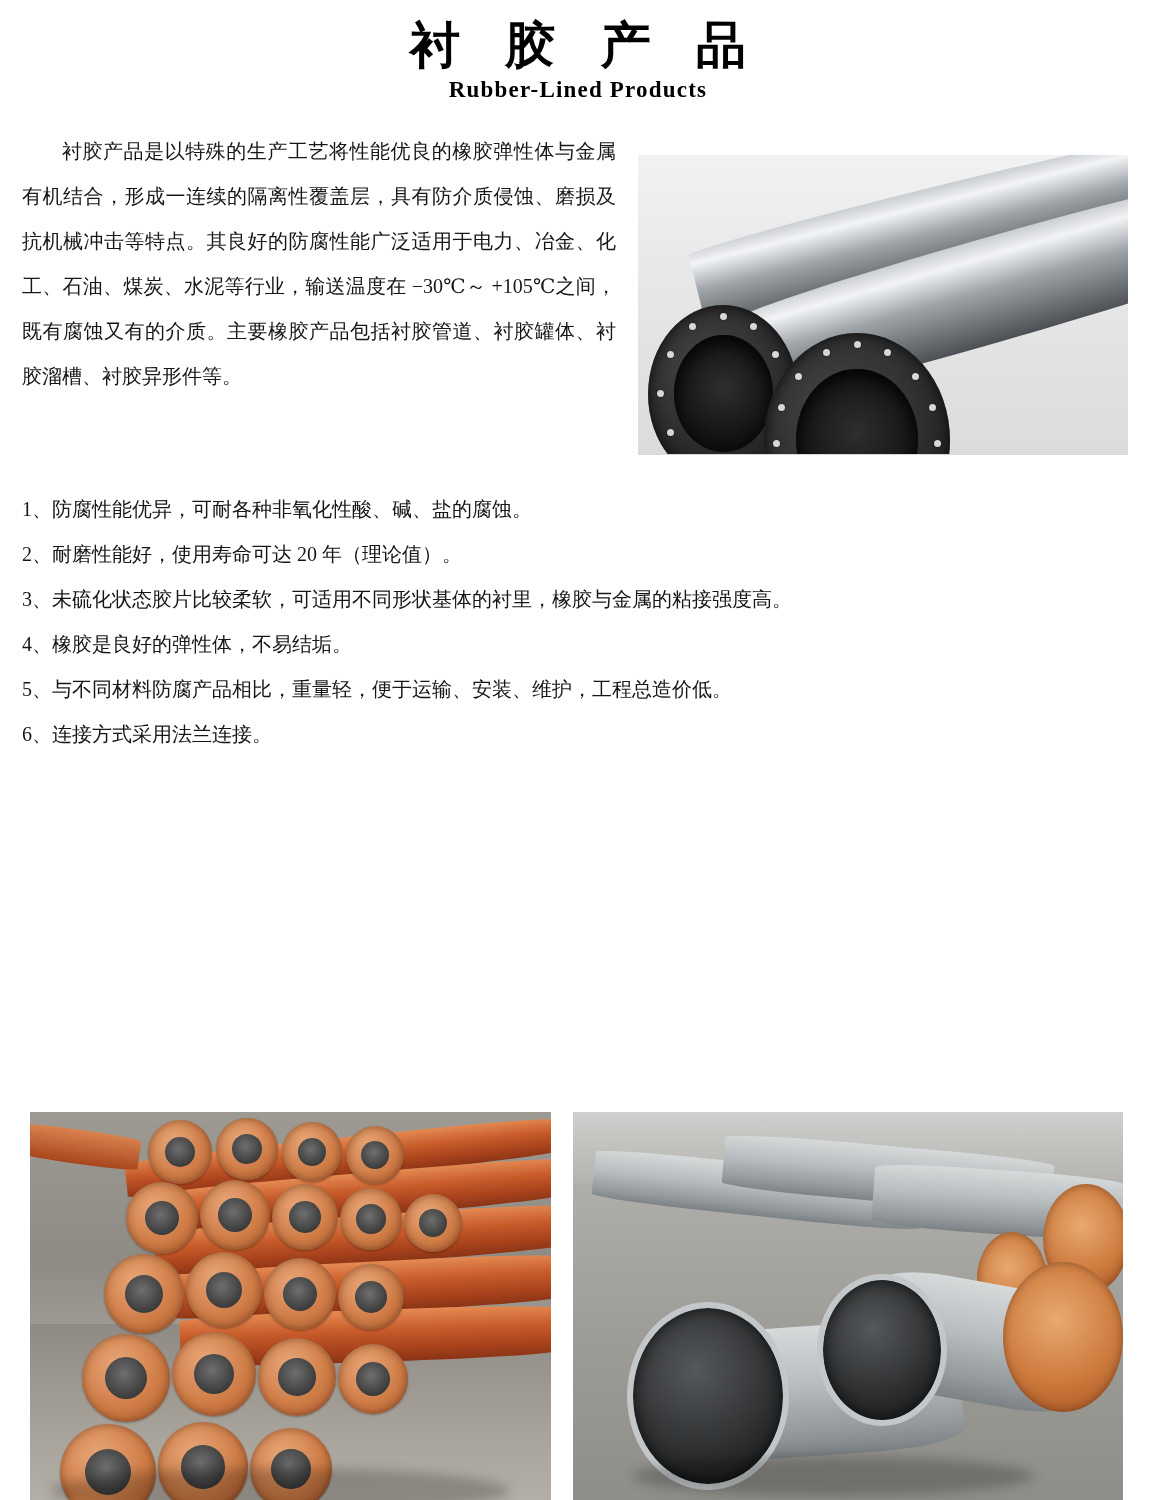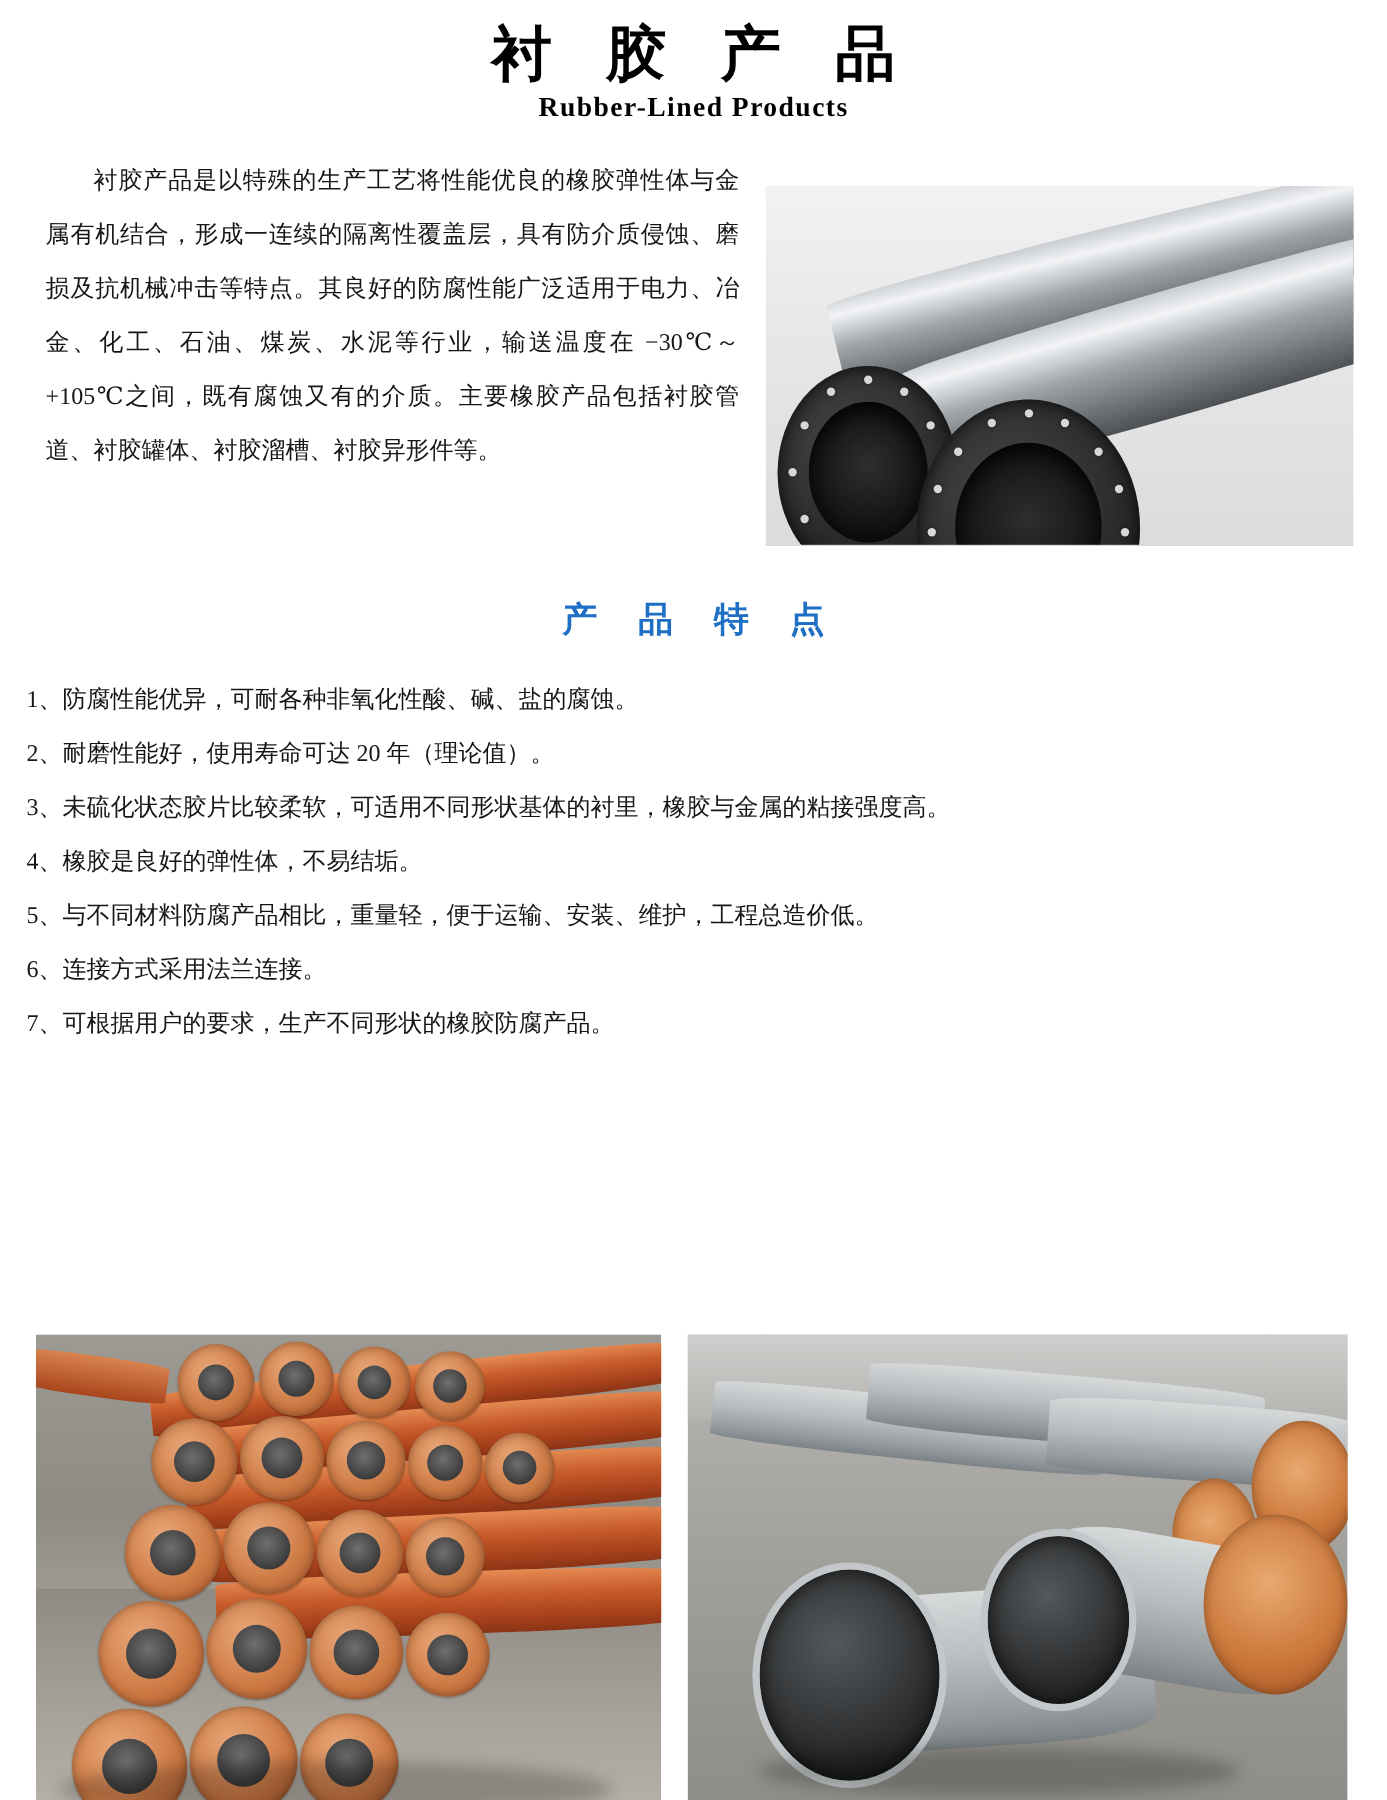--- a/index.html
+++ b/index.html
@@ -50,21 +50,21 @@
     margin-top: 26px;
     padding: 0 28px 0 22px;
   }
   .intro-text {
     font-size: 20px;
     line-height: 45px;
     color: #161616;
     text-align: justify;
   }
   .intro-text p {
-    margin: 16px;
+    margin: 0;
   }
   .indent2 { text-indent: 2em; }
 
   .photo-top {
     float: right;
     width: 490px;
     height: 300px;
     margin: 26px 0 8px 22px;
     position: relative;
     overflow: hidden;
@@ -275,30 +275,28 @@
       </div>
       <div class="rule"></div>
     </div>
 
     <div class="intro-text">
       <p class="indent2">衬胶产品是以特殊的生产工艺将性能优良的橡胶弹性体与金属有机结合，形成一连续的隔离性覆盖层，具有防介质侵蚀、磨损及抗机械冲击等特点。其良好的防腐性能广泛适用于电力、冶金、化工、石油、煤炭、水泥等行业，输送温度在 −30℃～ +105℃之间，既有腐蚀又有的介质。主要橡胶产品包括衬胶管道、衬胶罐体、衬胶溜槽、衬胶异形件等。</p>
     </div>
     <div style="clear:both"></div>
   </div>
 
-  <h3 class="section-title">产 品 特 点</h3>
 
   <ul class="features">
     <li>1、防腐性能优异，可耐各种非氧化性酸、碱、盐的腐蚀。</li>
     <li>2、耐磨性能好，使用寿命可达 20 年（理论值）。</li>
     <li>3、未硫化状态胶片比较柔软，可适用不同形状基体的衬里，橡胶与金属的粘接强度高。</li>
     <li>4、橡胶是良好的弹性体，不易结垢。</li>
     <li>5、与不同材料防腐产品相比，重量轻，便于运输、安装、维护，工程总造价低。</li>
     <li>6、连接方式采用法兰连接。</li>
-    <li>7、可根据用户的要求，生产不同形状的橡胶防腐产品。</li>
   </ul>
 
   <div class="photo-row">
 
     <div class="photo photo-left">
       <div class="scene">
         <div class="bl-bg"></div>
         <div class="bl-ground"></div>
 
         <div class="tube" style="left:95px;  top:26px;  width:430px; height:40px; transform:rotate(-6deg);"></div>

